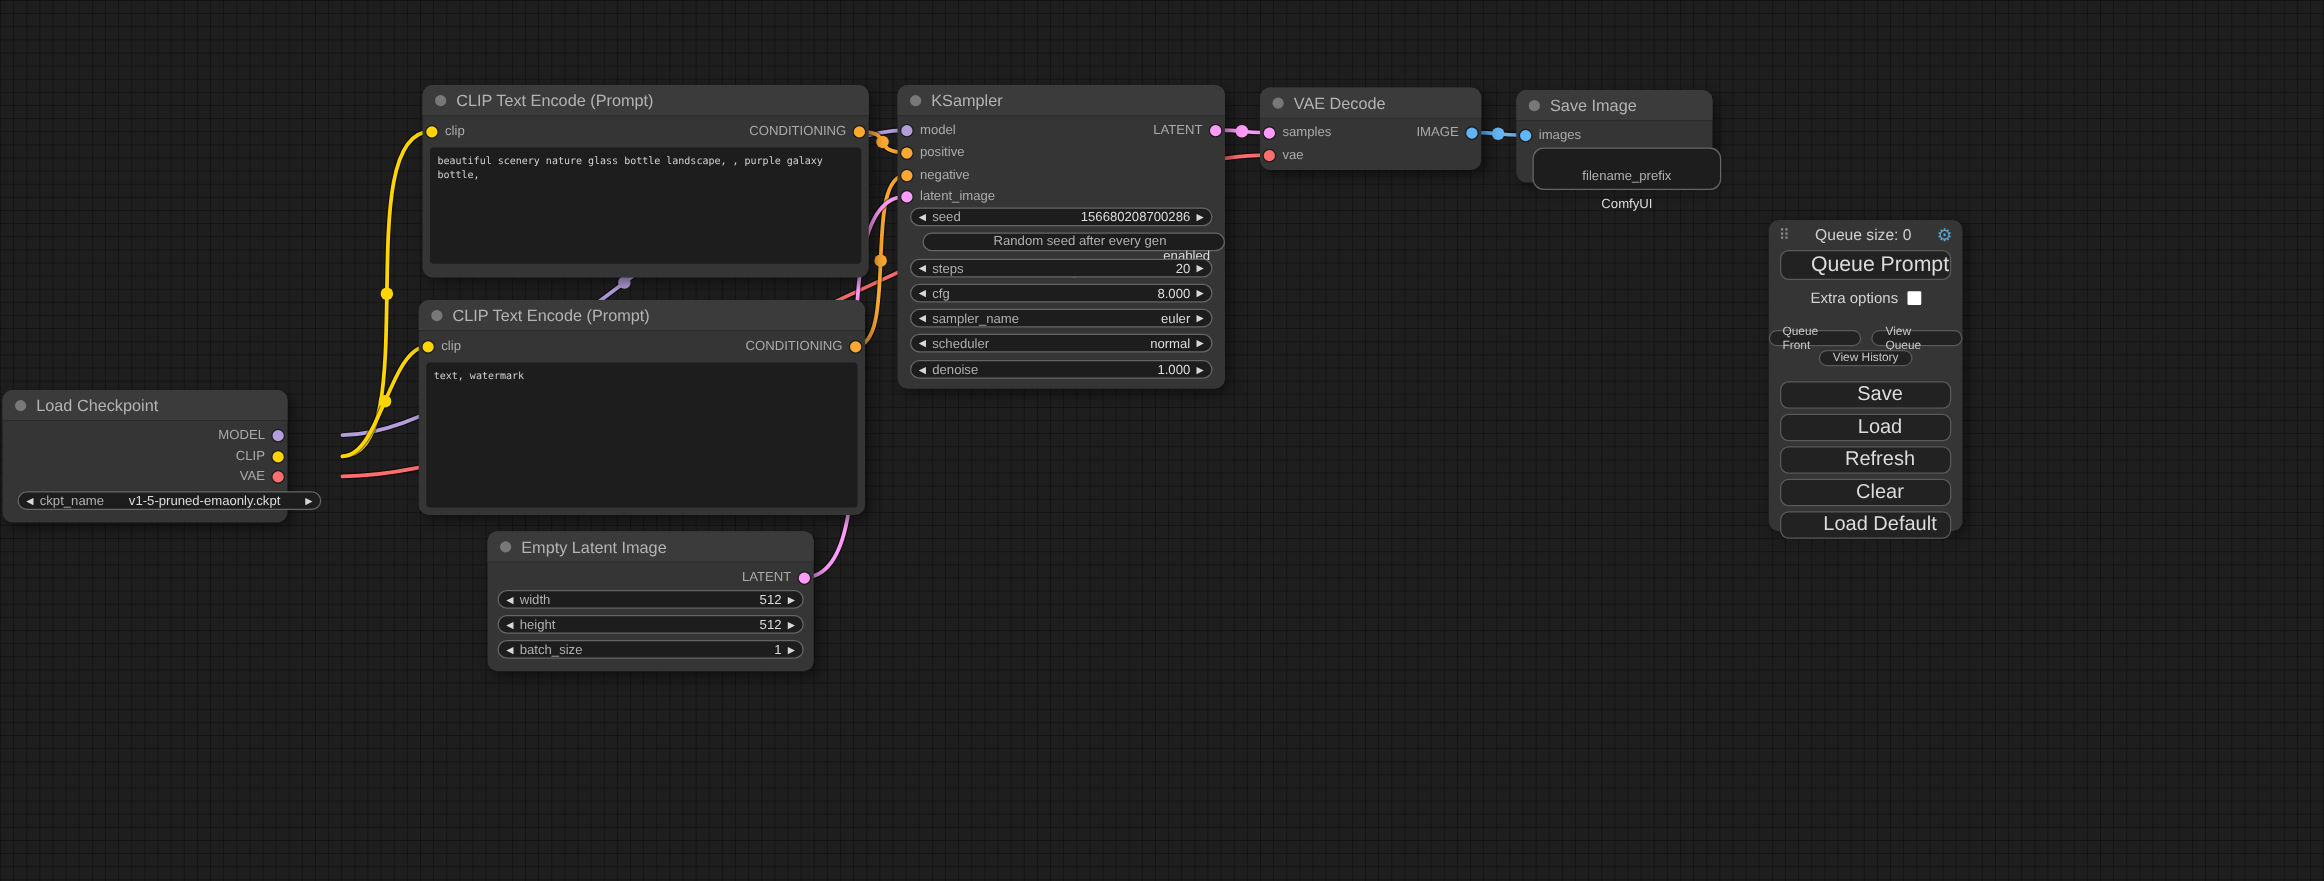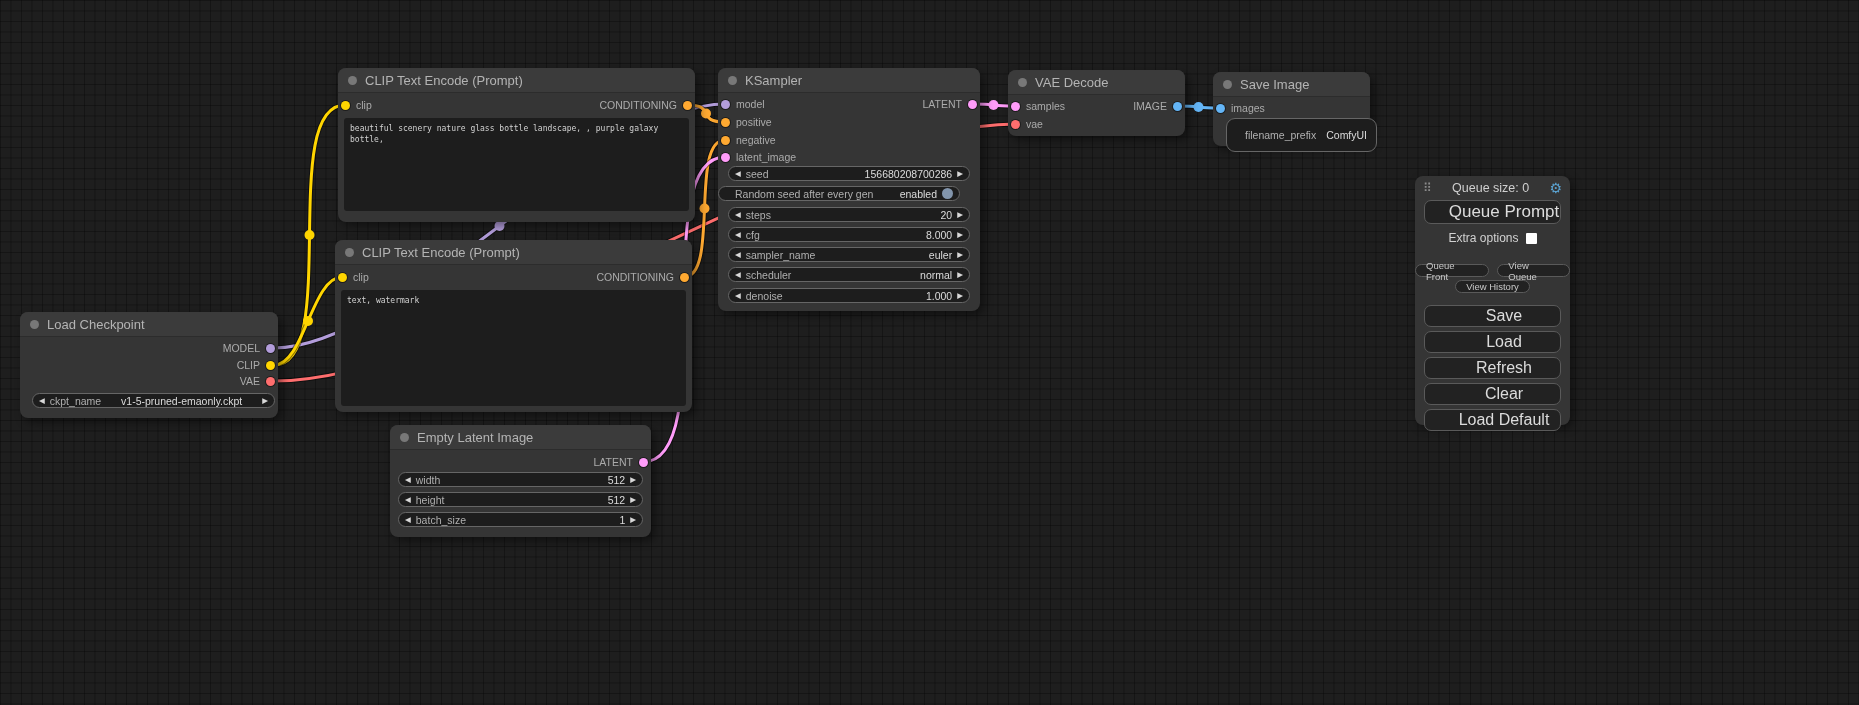--- a/index.html
+++ b/index.html
@@ -24,21 +24,21 @@
   .prow.in{left:3px;}
   .prow.out{right:3px;}
   .pdot{width:9px;height:9px;border-radius:50%;background:#888;
     box-shadow:0 0 0 1px rgba(0,0,0,.45);flex:0 0 auto;}
   .widget{position:absolute;height:15px;background:#1d1d1d;border:1px solid #666;
     border-radius:9px;display:flex;align-items:center;padding:0 6px;
     box-sizing:border-box;font-size:10.5px;white-space:nowrap;}
   .warrow{font-size:7.5px;color:#d8d8d8;line-height:1;}
   .wlabel{color:#b0b0b0;margin-left:5px;}
   .wvalue{color:#dcdcdc;margin-left:auto;margin-right:5px;}
-  .widget.noarrow{justify-content:space-between;padding:16px 18px;}
+  .widget.noarrow{justify-content:space-between;padding:16px 18px;flex-direction:column;}
   .widget.togglew .wlabel{margin-left:10px;}
   .wtoggle{width:11px;height:11px;border-radius:50%;background:#8295ac;flex:0 0 auto;}
   .prompt{position:absolute;background:#1d1d1d;border-radius:3px;padding:5px 6px;
     box-sizing:border-box;color:#d2d2d2;overflow:hidden;
     font:8px/11px "DejaVu Sans Mono", monospace;white-space:pre-wrap;word-break:break-word;}
   
   .menu{position:absolute;left:1415px;top:176px;width:155px;height:249px;background:#353535;
     border-radius:8px;box-shadow:3px 3px 10px rgba(0,0,0,.45);z-index:3;box-sizing:border-box;}
   .menu-header{display:flex;align-items:center;padding:5px 8px 1px 8px;}
   .drag-dots{color:#8a8a8a;font-size:12px;cursor:move;}
@@ -83,21 +83,21 @@
       <path d="M 643 462 C 721.9576627060351 462, 646.0423372939649 157, 725 157" fill="none" stroke="#FF9CF9" stroke-width="3" stroke-linecap="round"></path>
       <circle cx="684" cy="309.5" r="5" fill="#FF9CF9"></circle>
       <path d="M 972 104 C 1002 104, 985 106, 1015 106" fill="none" stroke="rgba(0,0,0,0.45)" stroke-width="5"></path>
       <path d="M 972 104 C 1002 104, 985 106, 1015 106" fill="none" stroke="#FF9CF9" stroke-width="3" stroke-linecap="round"></path>
       <circle cx="993.5" cy="105" r="5" fill="#FF9CF9"></circle>
       <path d="M 1177 106 C 1207 106, 1190 108, 1220 108" fill="none" stroke="rgba(0,0,0,0.45)" stroke-width="5"></path>
       <path d="M 1177 106 C 1207 106, 1190 108, 1220 108" fill="none" stroke="#64B5F6" stroke-width="3" stroke-linecap="round"></path>
       <circle cx="1198.5" cy="107" r="5" fill="#64B5F6"></circle>
     </svg>
 
-  <div class="node" style="left:20px;top:312px;width:258px;height:106px;">
+  <div class="node" style="left:2px;top:312px;width:228px;height:106px;">
     <div class="titlebar">
       <span class="tdot"></span>
       <span class="ttext">Load Checkpoint</span>
     </div>
     <div class="prow out" style="top:29px;">
       <span>MODEL</span>
       <span class="pdot" style="background: rgb(179, 157, 219);"></span>
     </div>
     <div class="prow out" style="top:46px;">
       <span>CLIP</span>
@@ -171,21 +171,21 @@
     <div class="prow out" style="top:29px;">
       <span>LATENT</span>
       <span class="pdot" style="background: rgb(255, 156, 249);"></span>
     </div>
     <div class="widget" style="left:10px;top:98px;width:242px;">
       <span class="warrow">◀</span>
       <span class="wlabel">seed</span>
       <span class="wvalue">156680208700286</span>
       <span class="warrow">▶</span>
     </div>
-    <div class="widget togglew" style="left:0;top:118px;width:242px;">
+    <div class="widget togglew" style="left:20px;top:118px;width:242px;flex-direction:column;">
       <span class="wlabel">Random seed after every gen</span>
       <span class="wvalue">enabled</span>
       <span class="wtoggle"></span>
     </div>
     <div class="widget" style="left:10px;top:139px;width:242px;">
       <span class="warrow">◀</span>
       <span class="wlabel">steps</span>
       <span class="wvalue">20</span>
       <span class="warrow">▶</span>
     </div>

